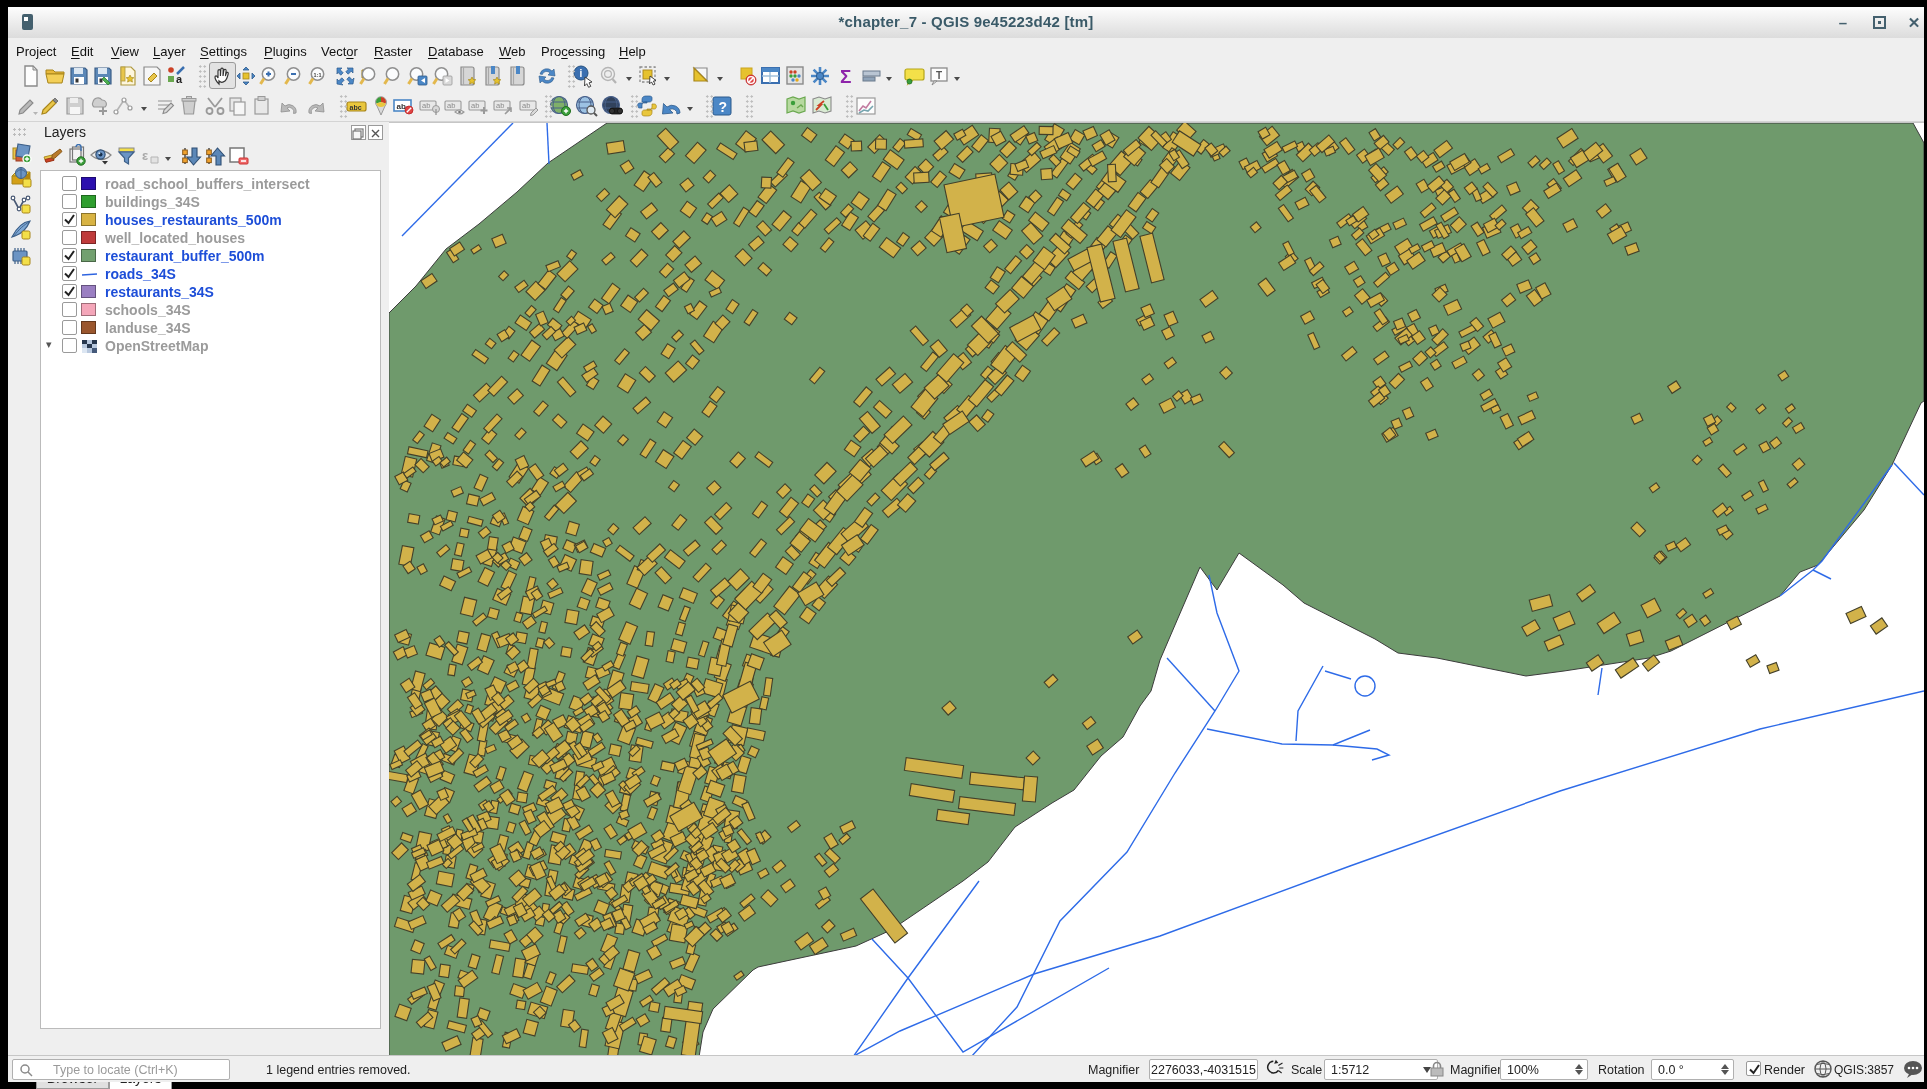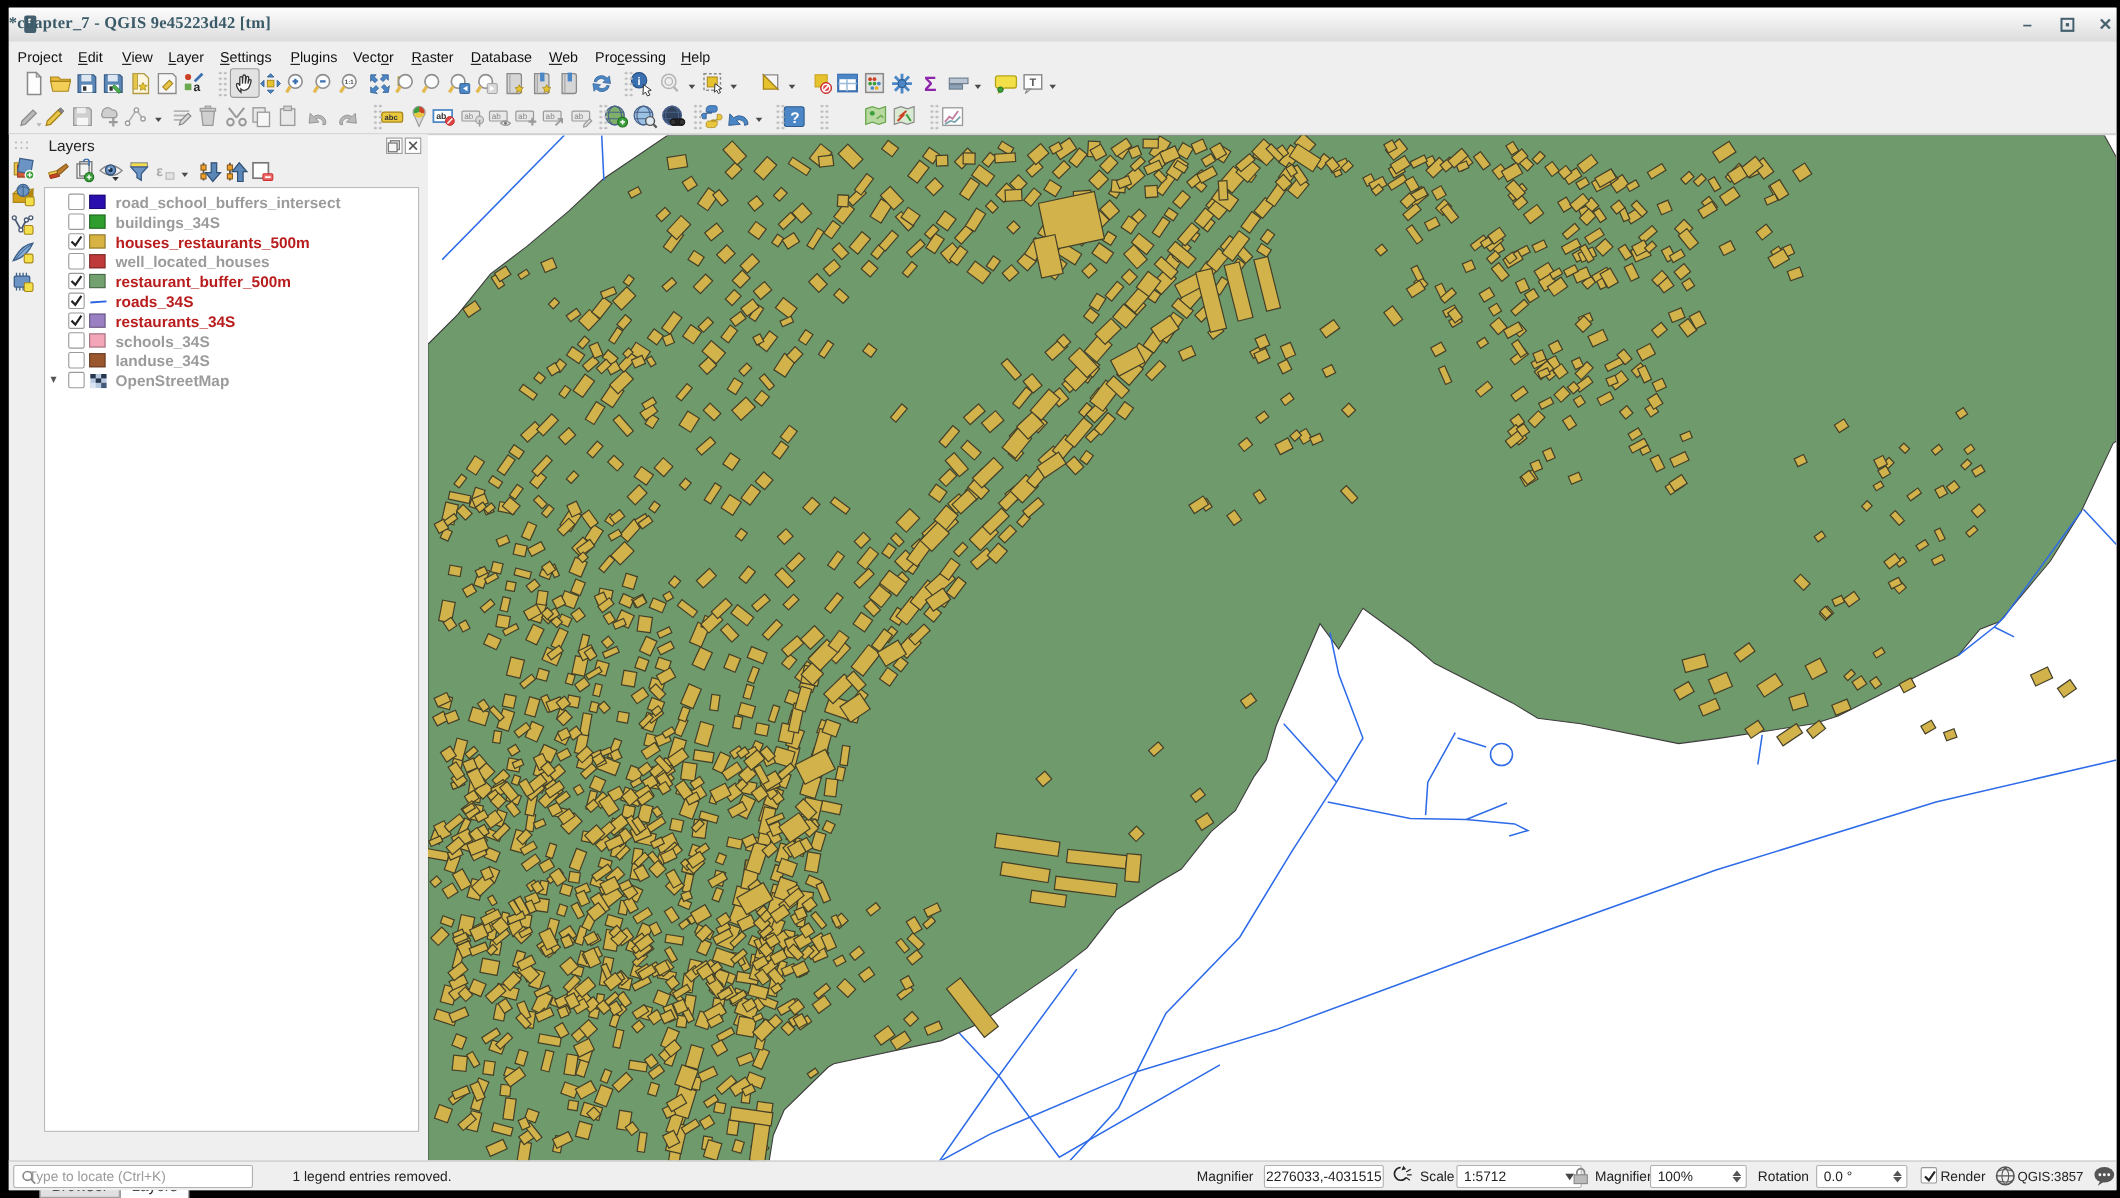--- a/index.html
+++ b/index.html
@@ -1,35 +1,35 @@
 <!DOCTYPE html>
 <html><head><meta charset="utf-8"><style>
 * { margin:0; padding:0; box-sizing:border-box; }
 html,body { width:1927px; height:1089px; background:#000; font-family:"Liberation Sans", sans-serif; overflow:hidden; }
 #win { position:absolute; left:8px; top:7px; width:1916px; height:1075px; background:#efefef; }
 #title { position:absolute; left:0; top:0; width:100%; height:31px; background:linear-gradient(#fdfdfd,#e9e9e9 60%,#dcdcdc); }
-#title .txt { position:absolute; width:100%; text-align:left; top:6px; font-size:15px; font-weight:bold; color:#3a5a68; letter-spacing:.2px;font-family:Liberation Serif, serif; }
+#title .txt { position:absolute; width:100%; text-align:center; top:6px; font-size:15px; font-weight:bold; color:#3a5a68; letter-spacing:.2px; }
 #appicon { position:absolute; left:14px; top:7px; width:11px; height:16px; background:#44606e; border-radius:2px; }
 #appicon:after { content:""; position:absolute; left:2px; top:3px; width:4px; height:4px; background:#fff; }
 .wbtn { position:absolute; top:0; height:31px; width:30px; color:#44606e; font-size:15px; font-weight:bold; text-align:center; line-height:31px; }
 #menubar { position:absolute; left:0; top:31px; width:100%; height:24px; background:#efefef; font-size:13px; color:#111; }
 #menubar span { position:absolute; top:6px; }
 #menubar u { text-decoration:underline; text-underline-offset:2px; }
 #tbs { position:absolute; left:0; top:55px; width:100%; height:60px; background:#efefef; border-bottom:1px solid #d4d4d4; }
 .ic { position:absolute; }
 .tsep { position:absolute; width:9px; height:26px; background-image:radial-gradient(#bdbdbd 1px, transparent 1.2px); background-size:4.5px 5px; }
 .dd { position:absolute; width:0; height:0; border-left:3.5px solid transparent; border-right:3.5px solid transparent; border-top:4.5px solid #4a4a4a; margin-top:4px; }
 .vdots { position:absolute; width:16px; height:10px; background:radial-gradient(#bbb 1px, transparent 1.2px); background-size:5px 5px; }
 #plist { position:absolute; left:32px; top:163px; width:341px; height:859px; background:#fff; border:1px solid #bbb; }
 .lrow { position:absolute; left:0px; height:18px; width:361px; font-size:14px; white-space:nowrap; }
 .lrow .cb { position:absolute; left:21px; top:1px; width:15px; height:15px; background:#fff; border:1px solid #9a9a9a; border-radius:2px; }
 .lrow .cb svg { position:absolute; left:-1px; top:-1px; }
 .lrow .sw { position:absolute; left:40px; top:2px; width:15px; height:13px; border:1px solid rgba(0,0,0,.35); display:inline-block; }
 .lrow .lname { position:absolute; left:64px; top:1px; }
-.lrow.on .lname { font-weight:bold; color:#b91c1c; }
+.lrow.on .lname { font-weight:bold; color:#1d4ed8; }
 .lrow.off .lname { font-weight:bold; color:#9b9b9b; }
 .exp { position:absolute; left:5px; top:1px; color:#555; font-size:11px; }
 .tab { position:absolute; height:23px; font-size:14px; text-align:center; line-height:22px; color:#222; border:1px solid #9c9c9c;margin-top:36px; }
 #map { position:absolute; left:381px; top:115px; width:1535px; height:933px; background:#fff; overflow:hidden; border-top:1px solid #c6c6c6; }
 #status { position:absolute; left:0; top:1048px; width:100%; height:27px; background:#efefef; border-top:1px solid #c6c6c6; }
 .sl { position:absolute; font-size:12.5px; color:#222; }
 .sbox { position:absolute; height:21px; background:#fff; border:1px solid #b0b0b0; border-radius:2px; line-height:20px; padding-left:6px; font-size:12.5px; color:#222; }
 .spin:after { content:""; position:absolute; right:4px; top:4px; border-left:4px solid transparent; border-right:4px solid transparent; border-bottom:5px solid #555; }
 .spin:before { content:""; position:absolute; right:4px; bottom:4px; border-left:4px solid transparent; border-right:4px solid transparent; border-top:5px solid #555; }
 .comboarr { position:absolute; top:0px; width:19px; height:19px; }
@@ -2125,21 +2125,21 @@
           <rect x="-7.0" y="-27.0" width="14.0" height="54.0" transform="translate(303.0,906.0) rotate(8)"></rect>
           <rect x="-19.0" y="-6.0" width="38.0" height="12.0" transform="translate(294.0,892.0) rotate(8)"></rect>
           <rect x="-26.0" y="-22.0" width="52.0" height="44.0" transform="translate(585.0,78.0) rotate(-12)"></rect>
           <rect x="-10.0" y="-18.0" width="20.0" height="36.0" transform="translate(564.0,110.0) rotate(-12)"></rect>
           <rect x="-7.5" y="-28.0" width="15.0" height="56.0" transform="translate(712.0,150.0) rotate(-14)"></rect>
           <rect x="-7.0" y="-26.0" width="14.0" height="52.0" transform="translate(737.0,142.0) rotate(-14)"></rect>
           <rect x="-6.5" y="-24.0" width="13.0" height="48.0" transform="translate(763.0,135.0) rotate(-14)"></rect>
         </g>
 </svg></div>
   <div id="status"></div>
-  <div class="sbox" style="left:4px;top:1052px;width:218px;color:#9a9a9a;padding-left:13px"><svg style="position:absolute;left:6px;top:3px" width="14" height="14" viewBox="0 0 14 14">
+  <div class="sbox" style="left:4px;top:1052px;width:218px;color:#9a9a9a;padding-left:40px"><svg style="position:absolute;left:6px;top:3px" width="14" height="14" viewBox="0 0 14 14">
         <circle cx="6" cy="6" r="4" fill="none" stroke="#8a8a8a" stroke-width="1.5"></circle>
         <line x1="9" y1="9" x2="13" y2="13" stroke="#8a8a8a" stroke-width="1.5"></line>
       </svg>Type to locate (Ctrl+K)</div>
   <span class="sl" style="left:258px;top:1056px">1 legend entries removed.</span>
   <span class="sl" style="left:1080px;top:1056px">Magnifier</span>
   <div class="sbox" style="left:1141px;top:1052px;width:109px;text-align:center;padding-left:0">2276033,-4031515</div>
   <svg class="ic" style="left:1257px;top:1051px" width="20" height="20" viewBox="0 0 24 24">
       <path d="M10 4 a7 7 0 1 0 6 11" fill="none" stroke="#222" stroke-width="1.8"></path>
       <path d="M13 2 l3 4 -5 1z" fill="#222"></path>
       <path d="M16 9 l5 -3 M17 12 l5 0 M16 15 l4 3" stroke="#222" stroke-width="1.3"></path>

